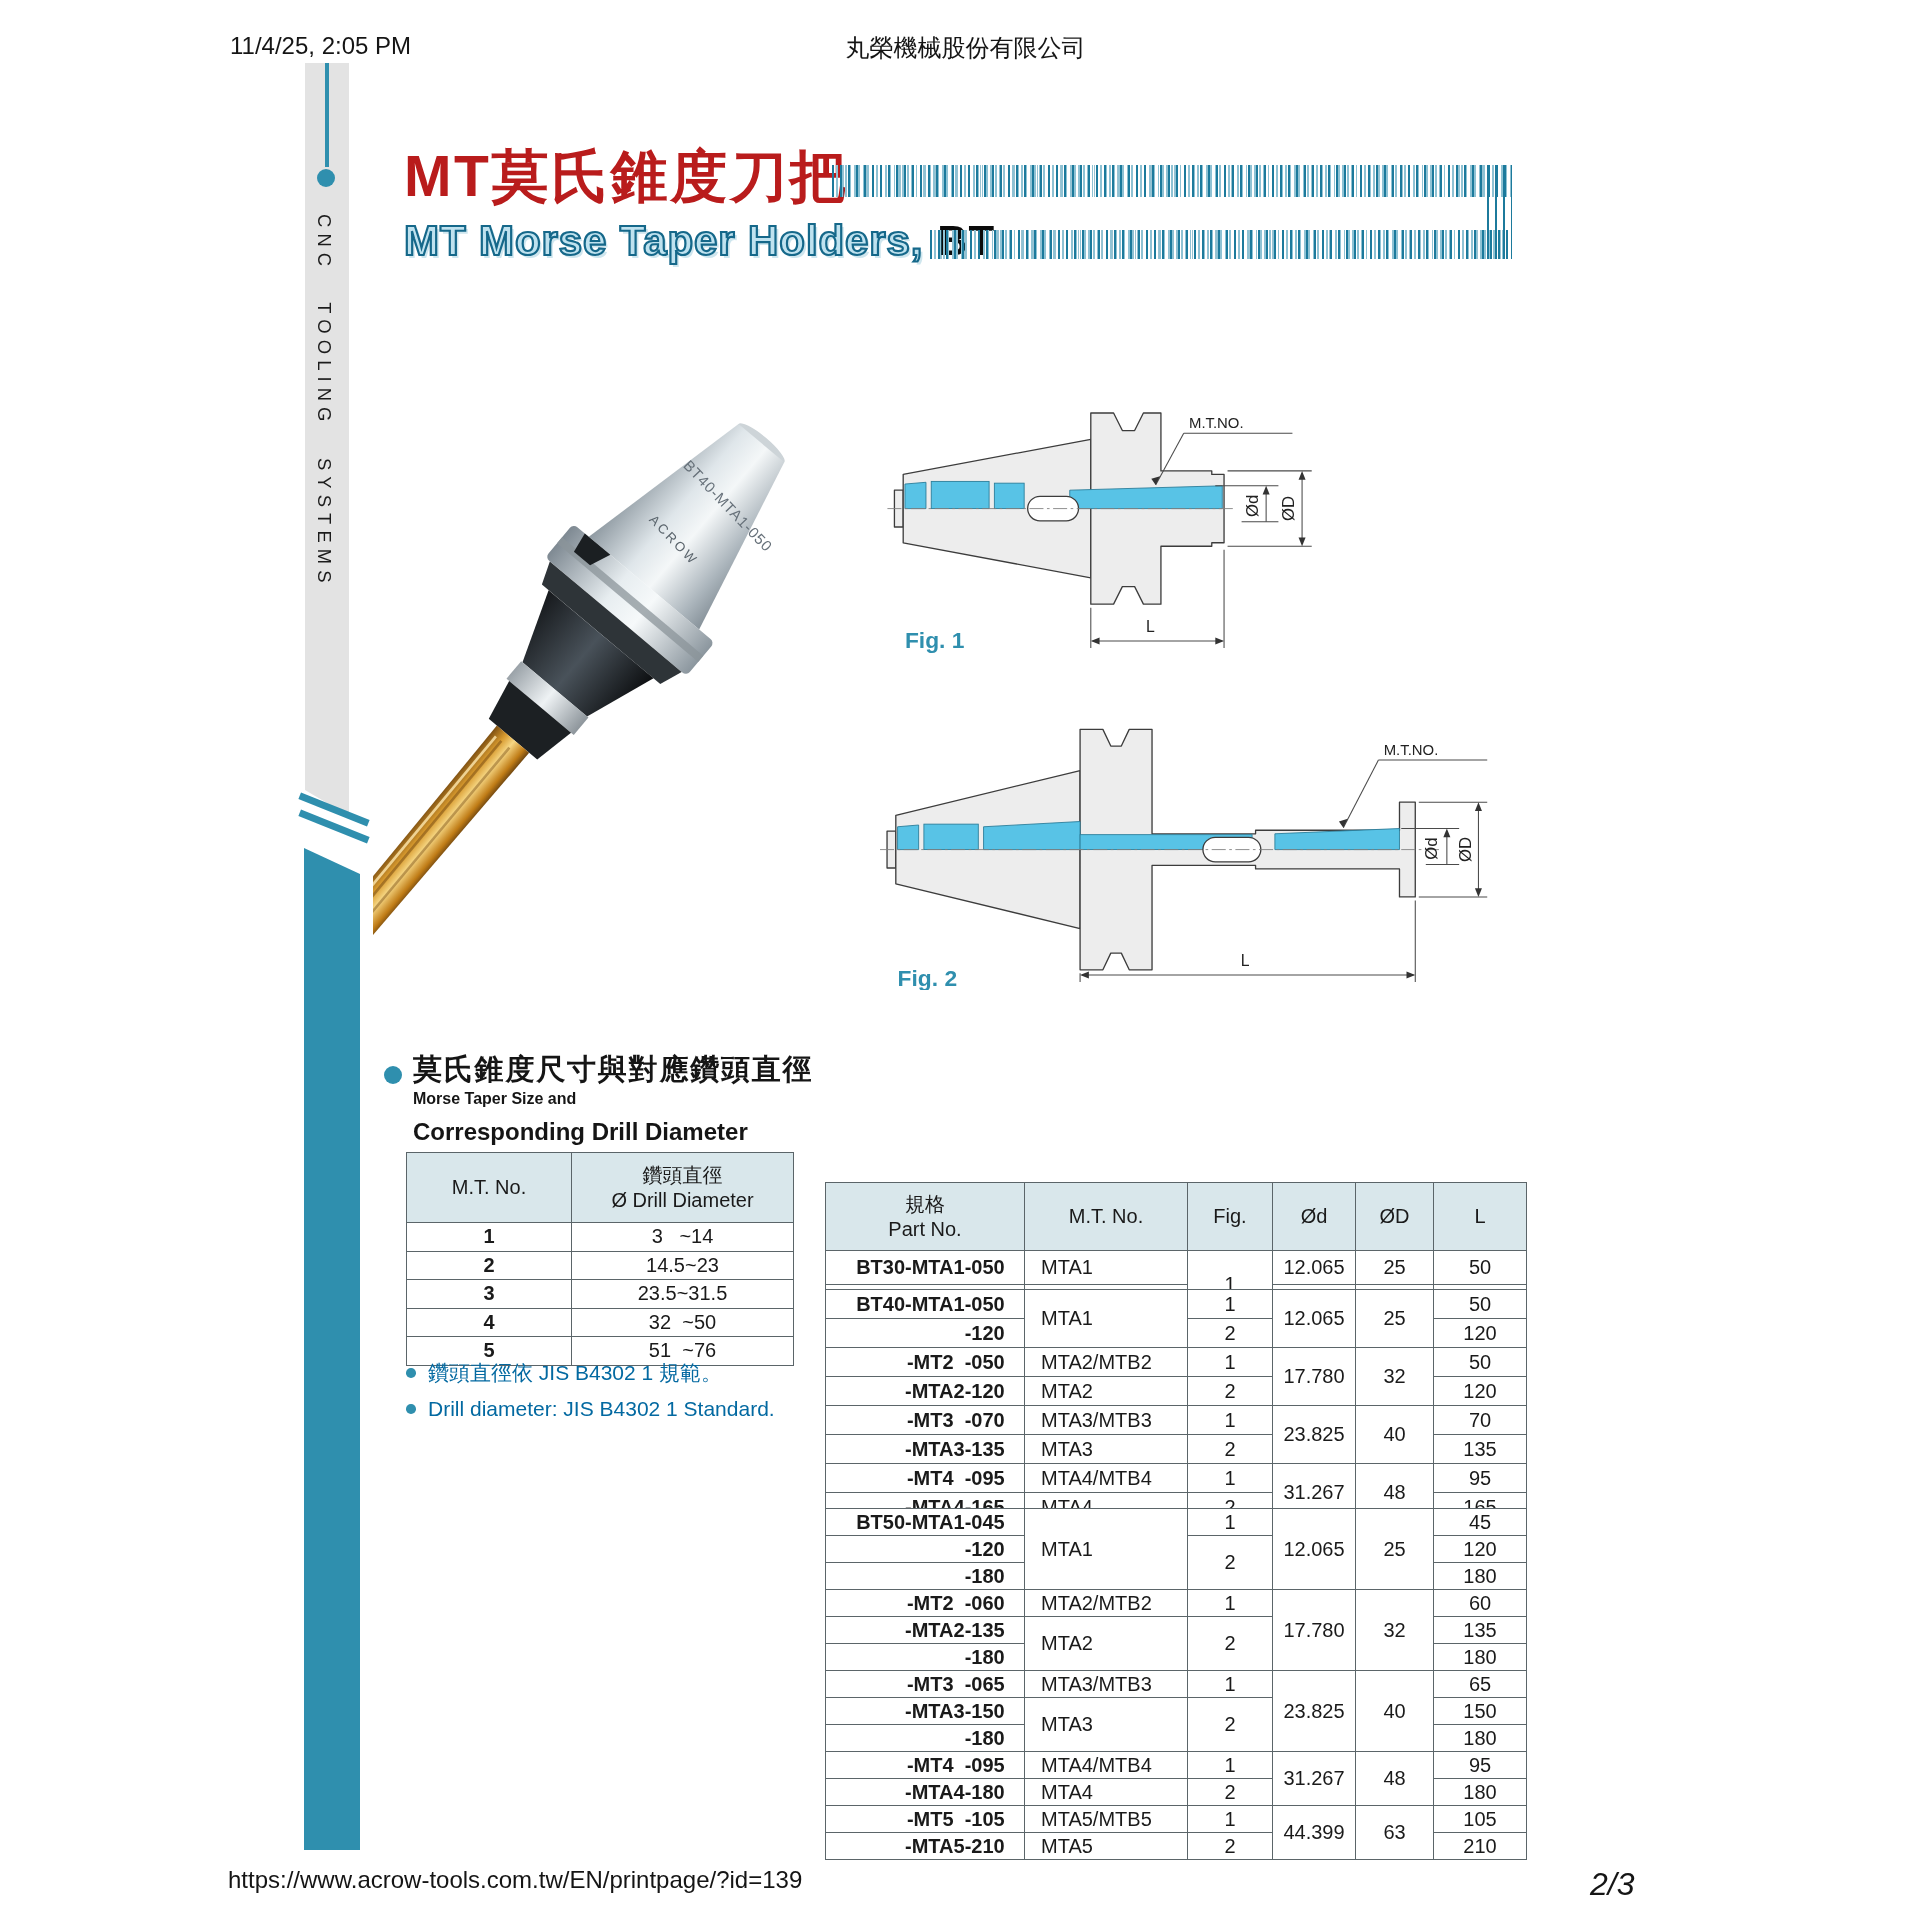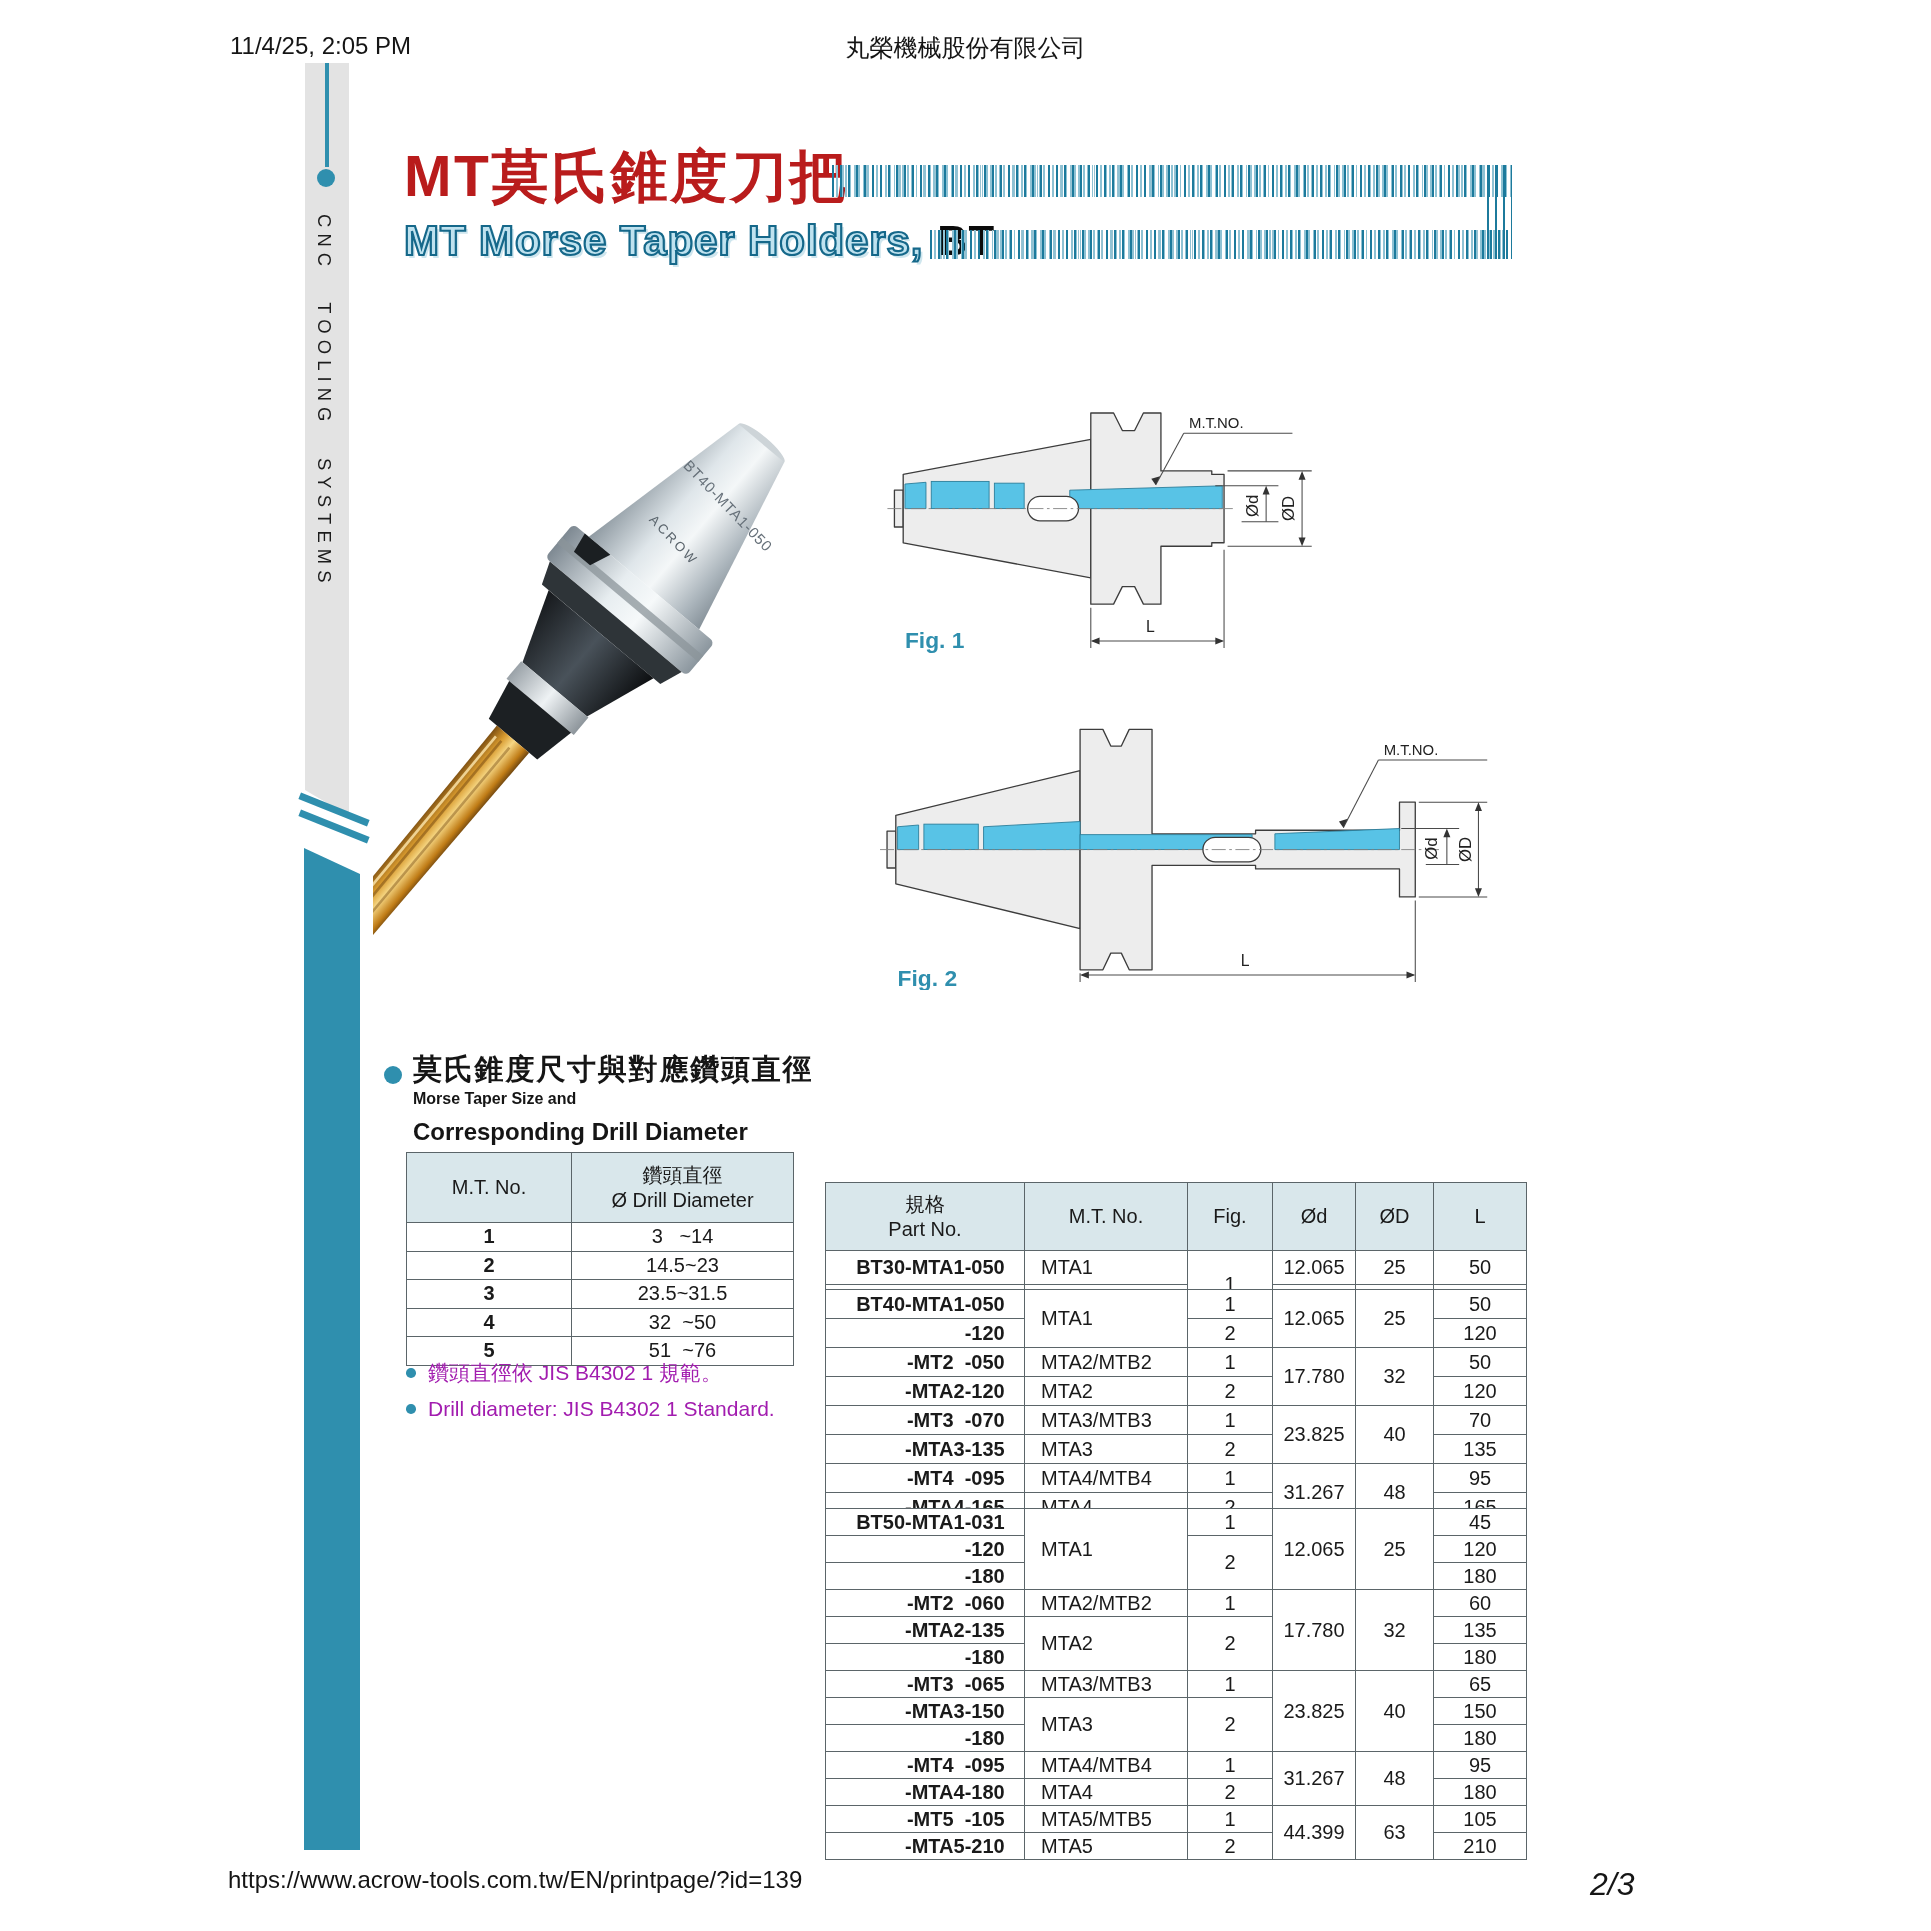--- a/index.html
+++ b/index.html
@@ -38,21 +38,21 @@
   .deco2{left:930px;top:230px;width:581px;height:29px;}
   .deco-end{left:1487px;top:165px;width:24.6px;height:94px;
     background:repeating-linear-gradient(90deg,#1c7a9c 0 1.8px,transparent 1.8px 8px);}
 
   
   .sec-dot{left:384px;top:1066px;width:18.4px;height:18.4px;border-radius:50%;background:var(--accent);}
   .sec-zh{left:413px;top:1050px;font-size:29px;font-weight:bold;letter-spacing:1.8px;text-align:center;}
   .sec-en1{left:413px;top:1090px;font-size:16px;font-weight:bold;}
   .sec-en2{left:413px;top:1118px;font-size:24px;font-weight:bold;}
   .notes{left:406px;top:1359px;}
-  .note-line{display:flex;align-items:center;margin-bottom:9.7px;font-size:21px;color:#a21caf;}
+  .note-line{display:flex;align-items:center;margin-bottom:9.7px;font-size:21px;color:#0369a1;}
   .note-line .bullet{width:9.7px;height:9.7px;border-radius:50%;background:var(--accent);margin-right:12.3px;flex:0 0 auto;}
 
   
   table{border-collapse:collapse;table-layout:fixed;background:#fff;}
   table, th, td{border:0.9px solid #5b6569;}
   table{border:1.8px solid #3f4a4f;}
   th{background:#d9e7eb;font-weight:normal;}
   td,th{font-size:20px;color:#1a1a1a;overflow:hidden;}
   .mt-table{left:406px;top:1152px;width:387px;}
   .mt-table th{height:67px;}
@@ -397,21 +397,21 @@
       <colgroup>
         <col style="width: 199px;">
         <col style="width: 163px;">
         <col style="width: 85px;">
         <col style="width: 83px;">
         <col style="width: 78px;">
         <col style="width: 93px;">
       </colgroup>
       <tbody>
         <tr>
-          <td class="c-part">BT50-MTA1-031</td>
+          <td class="c-part">BT50-MTA1-045</td>
           <td class="c-mt" rowspan="3">MTA1</td>
           <td class="c-fig">1</td>
           <td class="c-num" rowspan="3">12.065</td>
           <td class="c-num" rowspan="3">25</td>
           <td class="c-num">45</td>
         </tr>
         <tr>
           <td class="c-part">-120</td>
           <td class="c-fig" rowspan="2">2</td>
           <td class="c-num">120</td>

